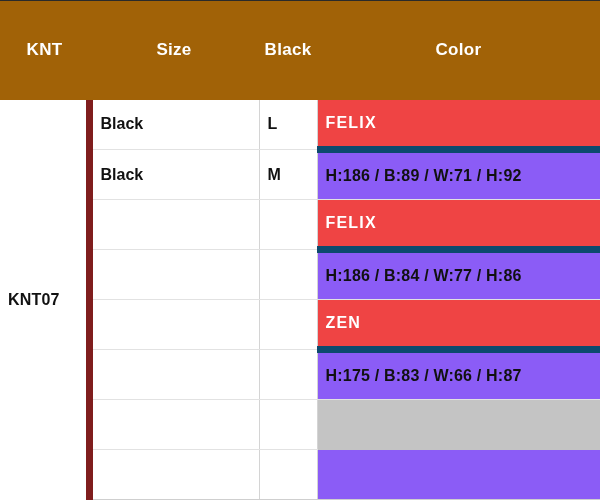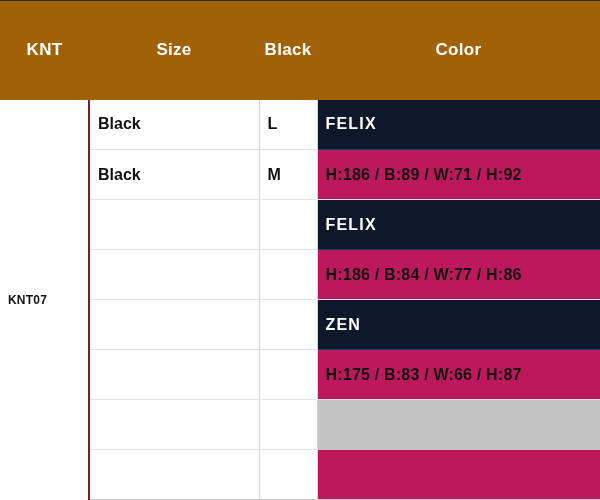--- a/index.html
+++ b/index.html
@@ -47,37 +47,37 @@
     font-weight: bold;
     color: #111111;
     background: #ffffff;
     border-right: 1px solid #d4d4d4;
     border-bottom: 1px solid #e2e2e2;
   }
   tbody tr:last-child td {
     border-bottom: 1px solid #cfcfcf;
   }
   td.knt-cell {
-    border-right: 2px solid #7f1d1d;
+    border-right: 7px solid #7f1d1d;
     border-bottom: none;
-    font-size: 12px;
+    font-size: 16px;
     letter-spacing: 0.2px;
   }
   td.models-cell {
     border-right: 1px solid #dddddd;
   }
   td.models-cell.name {
-    background: #0f172a;
+    background: #ef4444;
     color: #ffffff;
     font-size: 16px;
     letter-spacing: 1.2px;
-    border-bottom: 1px solid #0c4a6e;
+    border-bottom: 7px solid #0c4a6e;
   }
   td.models-cell.measure {
-    background: #be185d;
+    background: #8b5cf6;
     color: #111111;
     font-size: 16px;
     letter-spacing: 0.2px;
   }
   td.models-cell.blank-gray {
     background: #c4c4c4;
     border-bottom: 1px solid #c4c4c4;
   }
   td.color-cell, td.size-cell {
     font-size: 16px;

